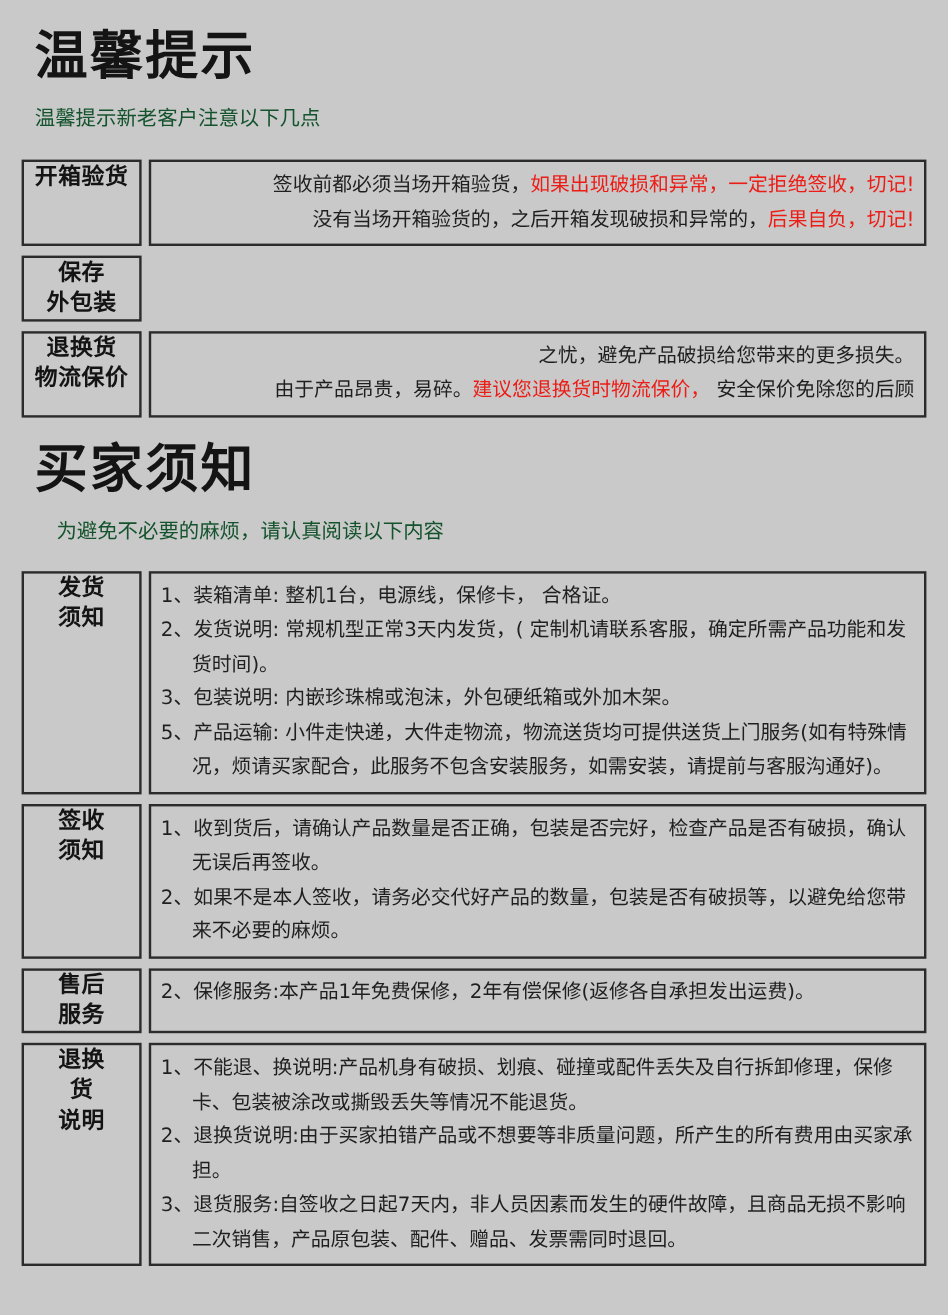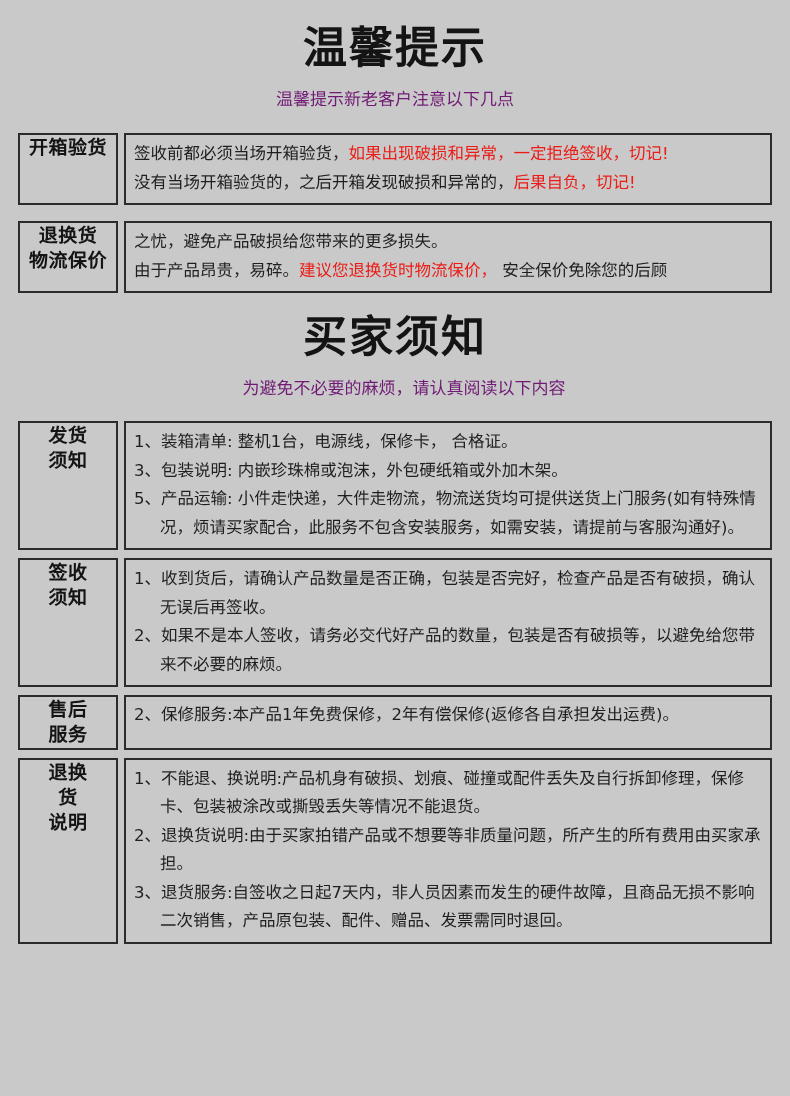--- a/index.html
+++ b/index.html
@@ -17,33 +17,34 @@
   }
   .page {
     width: 790px;
     height: 1096px;
     position: relative;
     box-sizing: border-box;
   }
 
   
   .hero {
-    text-align: center;
+    text-align: left;
+    margin-left: 29px;
   }
   .hero-title {
     font-size: 44px;
     font-weight: bold;
     letter-spacing: 2px;
     color: #141414;
     line-height: 1;
   }
   .hero-sub {
     font-size: 17px;
     font-weight: normal;
-    color: #701a75;
+    color: #14532d;
     line-height: 1;
   }
   #hero-1 { padding-top: 26px; }
   #hero-1 .hero-sub { margin-top: 21px; }
   #hero-2 { padding-top: 22px; }
   #hero-2 .hero-sub { margin-top: 21px; padding-left: 18px; }
 
   
   .group {
     padding: 0 18px;
@@ -82,21 +83,21 @@
     padding: 5px 8px 6px 8px;
     font-size: 16.5px;
     line-height: 28.5px;
     color: #1f1f1f;
   }
   .row-body.tight {
     padding-top: 4px;
     padding-bottom: 5px;
   }
 
-  .line { white-space: normal; }
+  .line { white-space: normal; text-align: right; }
   .em { color: #ec1c16; }
 
   
   .item {
     padding-left: 26px;
     text-indent: -26px;
   }
 </style>
 </head>
 <body>
@@ -118,20 +119,26 @@
         <div class="line">
           <span>签收前都必须当场开箱验货，</span><span class="em">如果出现破损和异常，一定拒绝签收，切记!</span>
         </div>
         <div class="line">
           <span>没有当场开箱验货的，之后开箱发现破损和异常的，</span><span class="em">后果自负，切记!</span>
         </div>
       </div>
     </div>
 
     <div class="row">
+      <div class="row-label">
+        <span>
+          <span>保存</span><br>
+          <span>外包装</span>
+        </span>
+      </div>
     </div>
 
     <div class="row">
       <div class="row-label">
         <span>
           <span>退换货</span><br>
           <span>物流保价</span>
         </span>
       </div>
       <div class="row-body">
@@ -155,20 +162,21 @@
 
     <div class="row">
       <div class="row-label">
         <span>
           <span>发货</span><br>
           <span>须知</span>
         </span>
       </div>
       <div class="row-body">
         <div class="item">1、装箱清单: 整机1台，电源线，保修卡， 合格证。</div>
+        <div class="item">2、发货说明: 常规机型正常3天内发货，( 定制机请联系客服，确定所需产品功能和发货时间)。</div>
         <div class="item">3、包装说明: 内嵌珍珠棉或泡沫，外包硬纸箱或外加木架。</div>
         <div class="item">5、产品运输: 小件走快递，大件走物流，物流送货均可提供送货上门服务(如有特殊情况，烦请买家配合，此服务不包含安装服务，如需安装，请提前与客服沟通好)。</div>
       </div>
     </div>
 
     <div class="row">
       <div class="row-label">
         <span>
           <span>签收</span><br>
           <span>须知</span>

